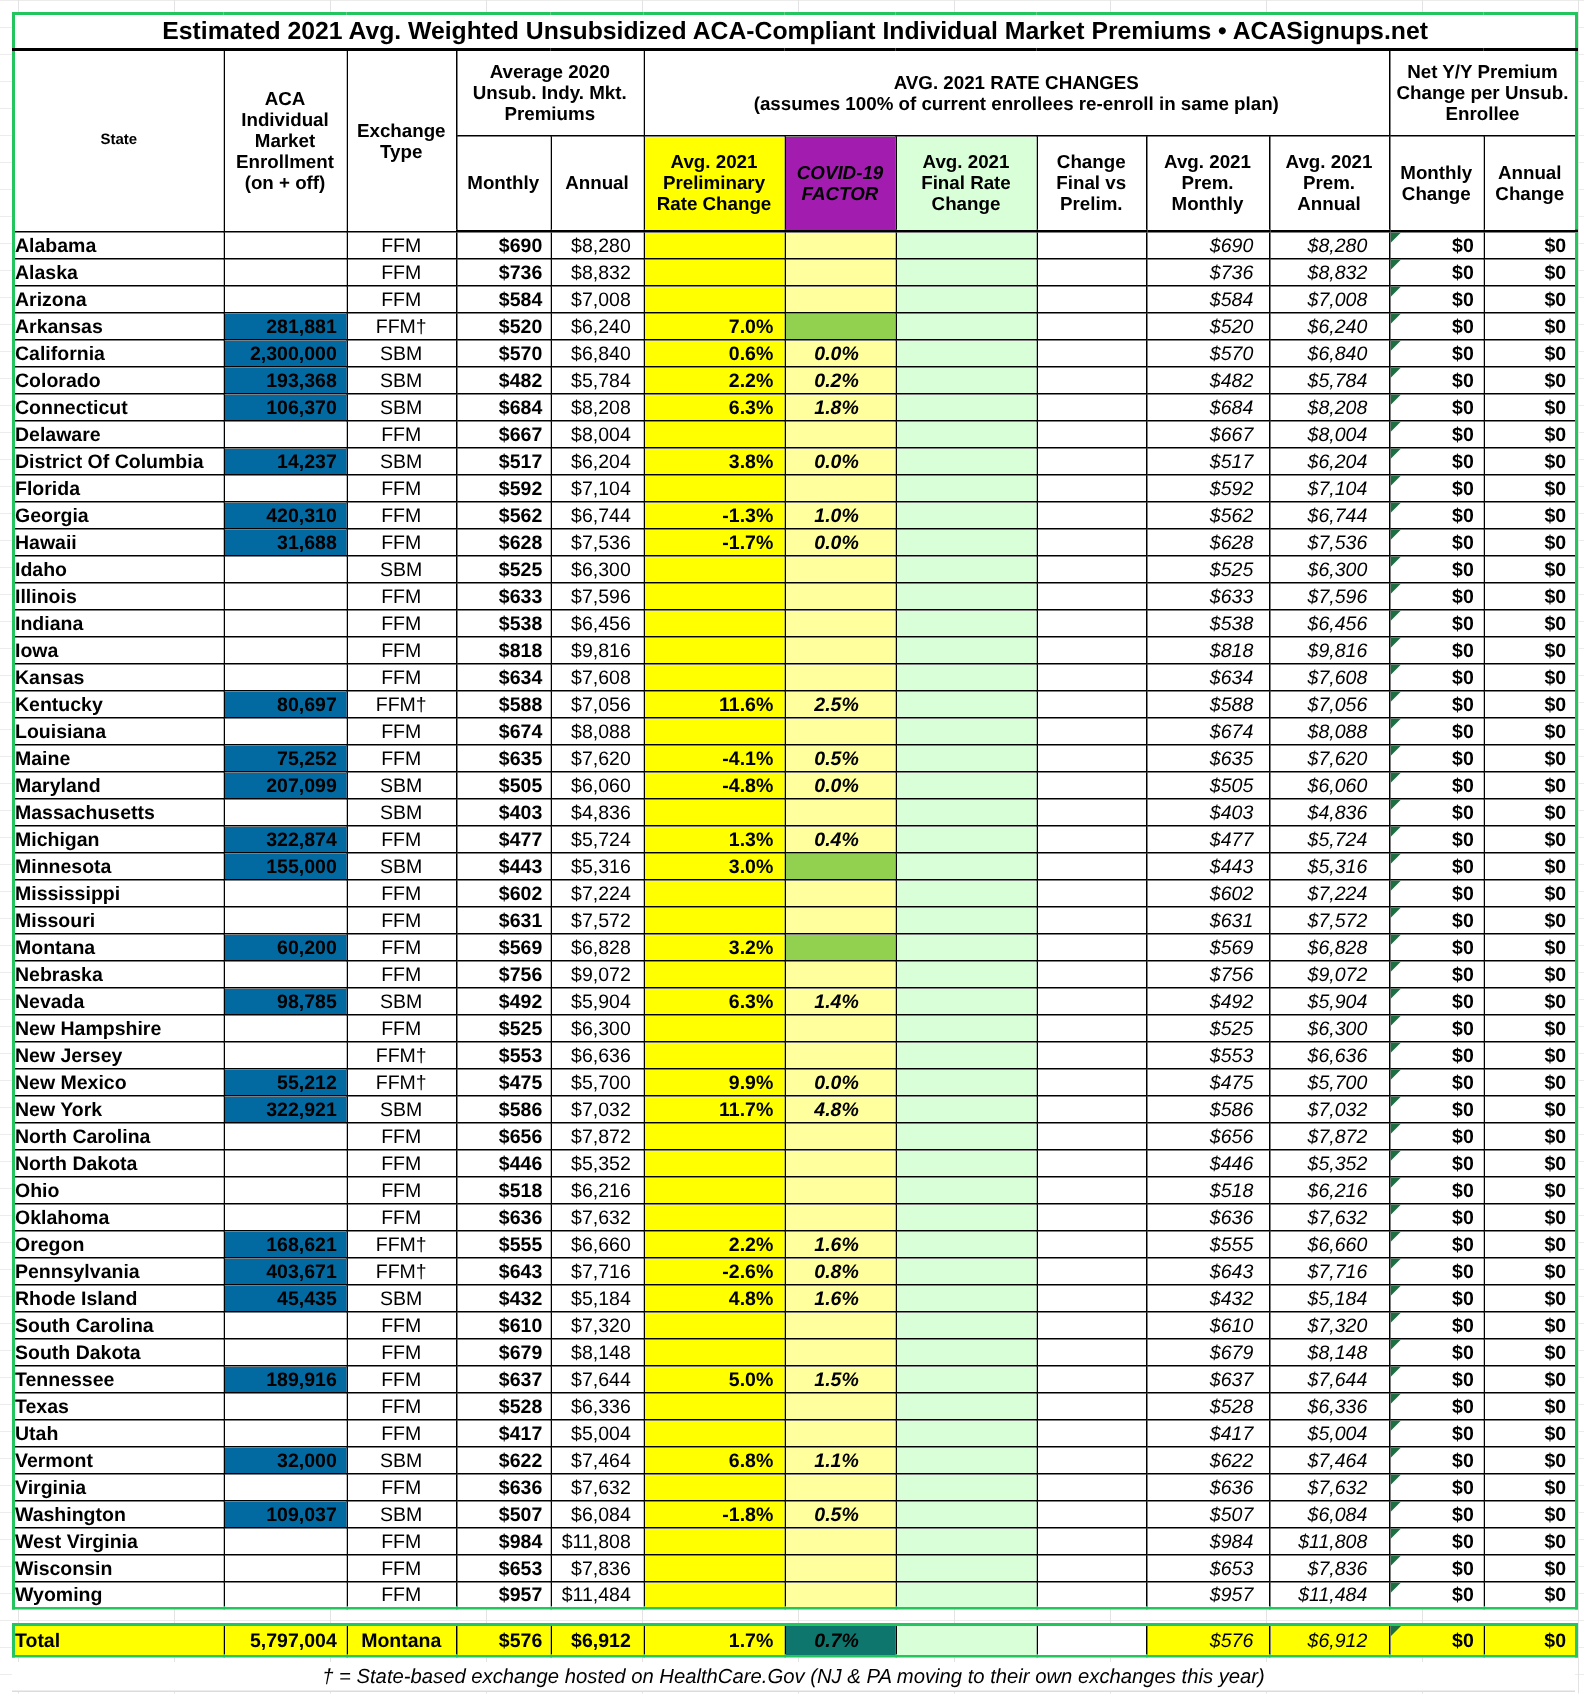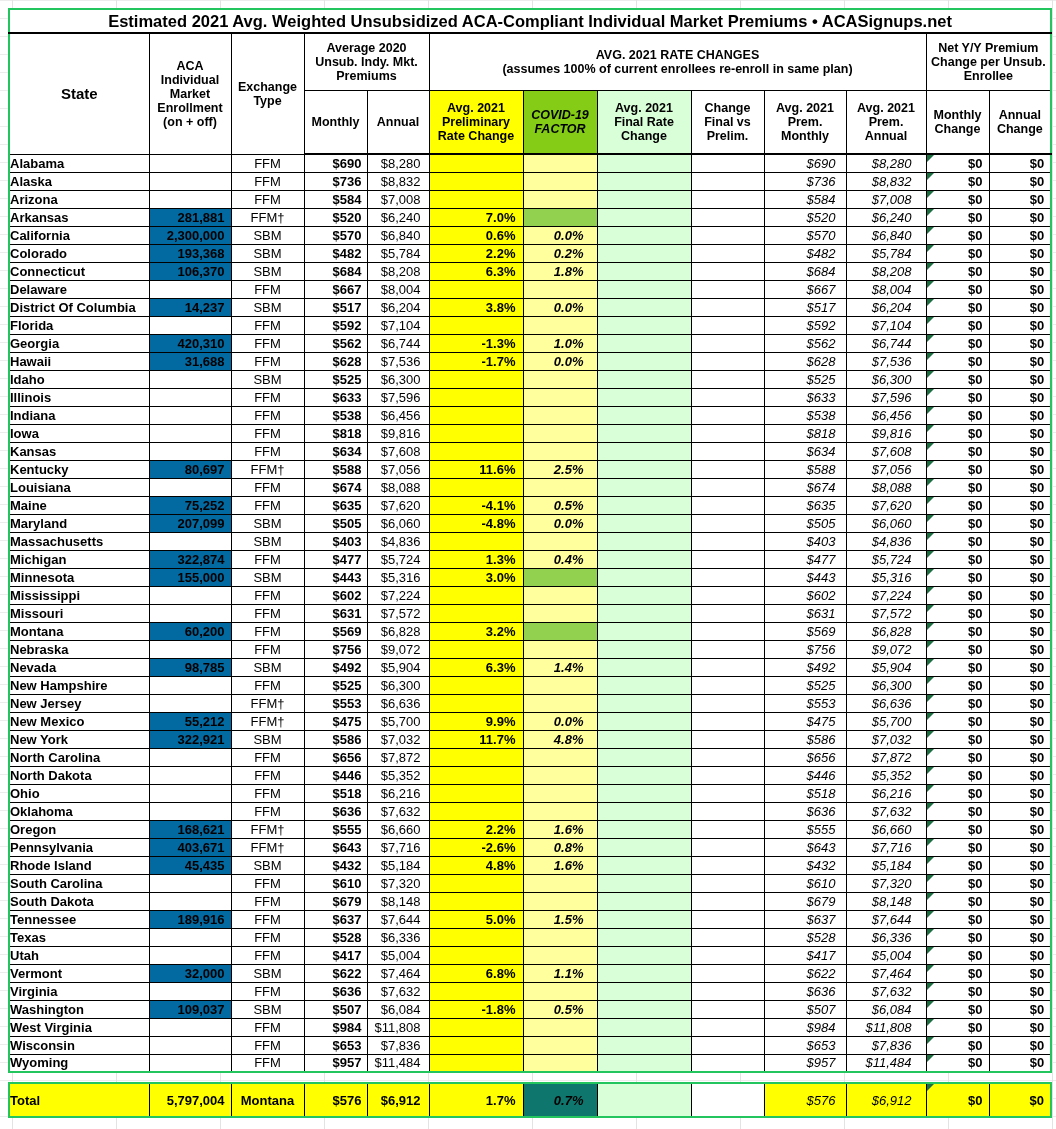--- a/index.html
+++ b/index.html
@@ -24,52 +24,52 @@
   .title-cell {
     height: 24px; font-size: 16.5px; font-weight: bold; text-align: center;
     vertical-align: middle; border-bottom: 2px solid #000; white-space: nowrap;
   }
 
   
   th { font-size: 12.5px; font-weight: bold; text-align: center; vertical-align: middle;
        white-space: normal; line-height: 14px; padding: 1px 2px; }
   .hdrA th { height: 57px; }
   .hdrB th { height: 64px; border-bottom: 2px solid #000; }
-  .th-state { font-size: 15px; }
+  .th-state { font-size: 10px; }
   .th-banner-sub { display: block; }
   .th-prelim { background: #ffff00; }
-  .th-covid  { background: #84cc16; font-style: italic; }
+  .th-covid  { background: #a21caf; font-style: italic; }
   .th-final  { background: #d9ffd9; }
 
   
   td { height: 18px; font-size: 13px; vertical-align: middle; }
   .c-state   { font-weight: bold; text-align: left; padding-right: 4px; }
   .c-enroll  { font-weight: bold; text-align: right; padding-right: 6px; }
   .c-enroll.filled { background: #0369a1; }
   .c-exch    { text-align: center; }
   .c-m2020   { font-weight: bold; text-align: right; padding-right: 5px; }
   .c-a2020   { text-align: right; padding-right: 8px; }
   .c-prelim  { background: #ffff00; font-weight: bold; text-align: right; padding-right: 7px; }
-  .c-covid   { background: #ffff9e; font-weight: bold; font-style: italic; text-align: right; padding-right: 13px; }
+  .c-covid   { background: #ffff9e; font-weight: bold; font-style: italic; text-align: right; padding-right: 24px; }
   .c-covid.green { background: #92d050; }
   .c-final   { background: #d9ffd9; }
   .c-changevs{ background: #fff; }
   .c-premm   { font-style: italic; text-align: right; padding-right: 10px; }
   .c-prema   { font-style: italic; text-align: right; padding-right: 14px; }
   .c-mchg, .c-achg { font-weight: bold; text-align: right; padding-right: 6px; }
   .c-mchg::before {
     content: ""; position: absolute; top: 0; left: 0;
     border-top: 7px solid #1d6f42; border-right: 7px solid transparent;
   }
 
   
   .gap { height: 9px; background: transparent; }
 
   
-  .total-table td { height: 34px; font-weight: bold; background: #ffff00; }
+  .total-table td { height: 21px; font-weight: bold; background: #ffff00; }
   .total-table .c-covid { background: #0f766e; }
   .total-table .c-final { background: #d9ffd9; }
   .total-table .c-changevs { background: #ffffff; }
   .total-table .c-premm, .total-table .c-prema { font-style: italic; font-weight: normal; }
   .total-table .c-state { padding-right: 10px; }
   .total-table .c-exch { font-weight: bold; }
 
   .footnote {
     margin-top: 3px; height: 20px; line-height: 20px;
     font-size: 13.5px; font-style: italic; text-align: center;
@@ -924,13 +924,14 @@
       <td class="c-final"></td>
       <td class="c-changevs"></td>
       <td class="c-premm">$576</td>
       <td class="c-prema">$6,912</td>
       <td class="c-mchg">$0</td>
       <td class="c-achg">$0</td>
     </tr>
   </tbody>
     </table>
 
+  <div class="footnote">† = State-based exchange hosted on HealthCare.Gov (NJ &amp; PA moving to their own exchanges this year)</div>
 </div>
 
 </body></html>

